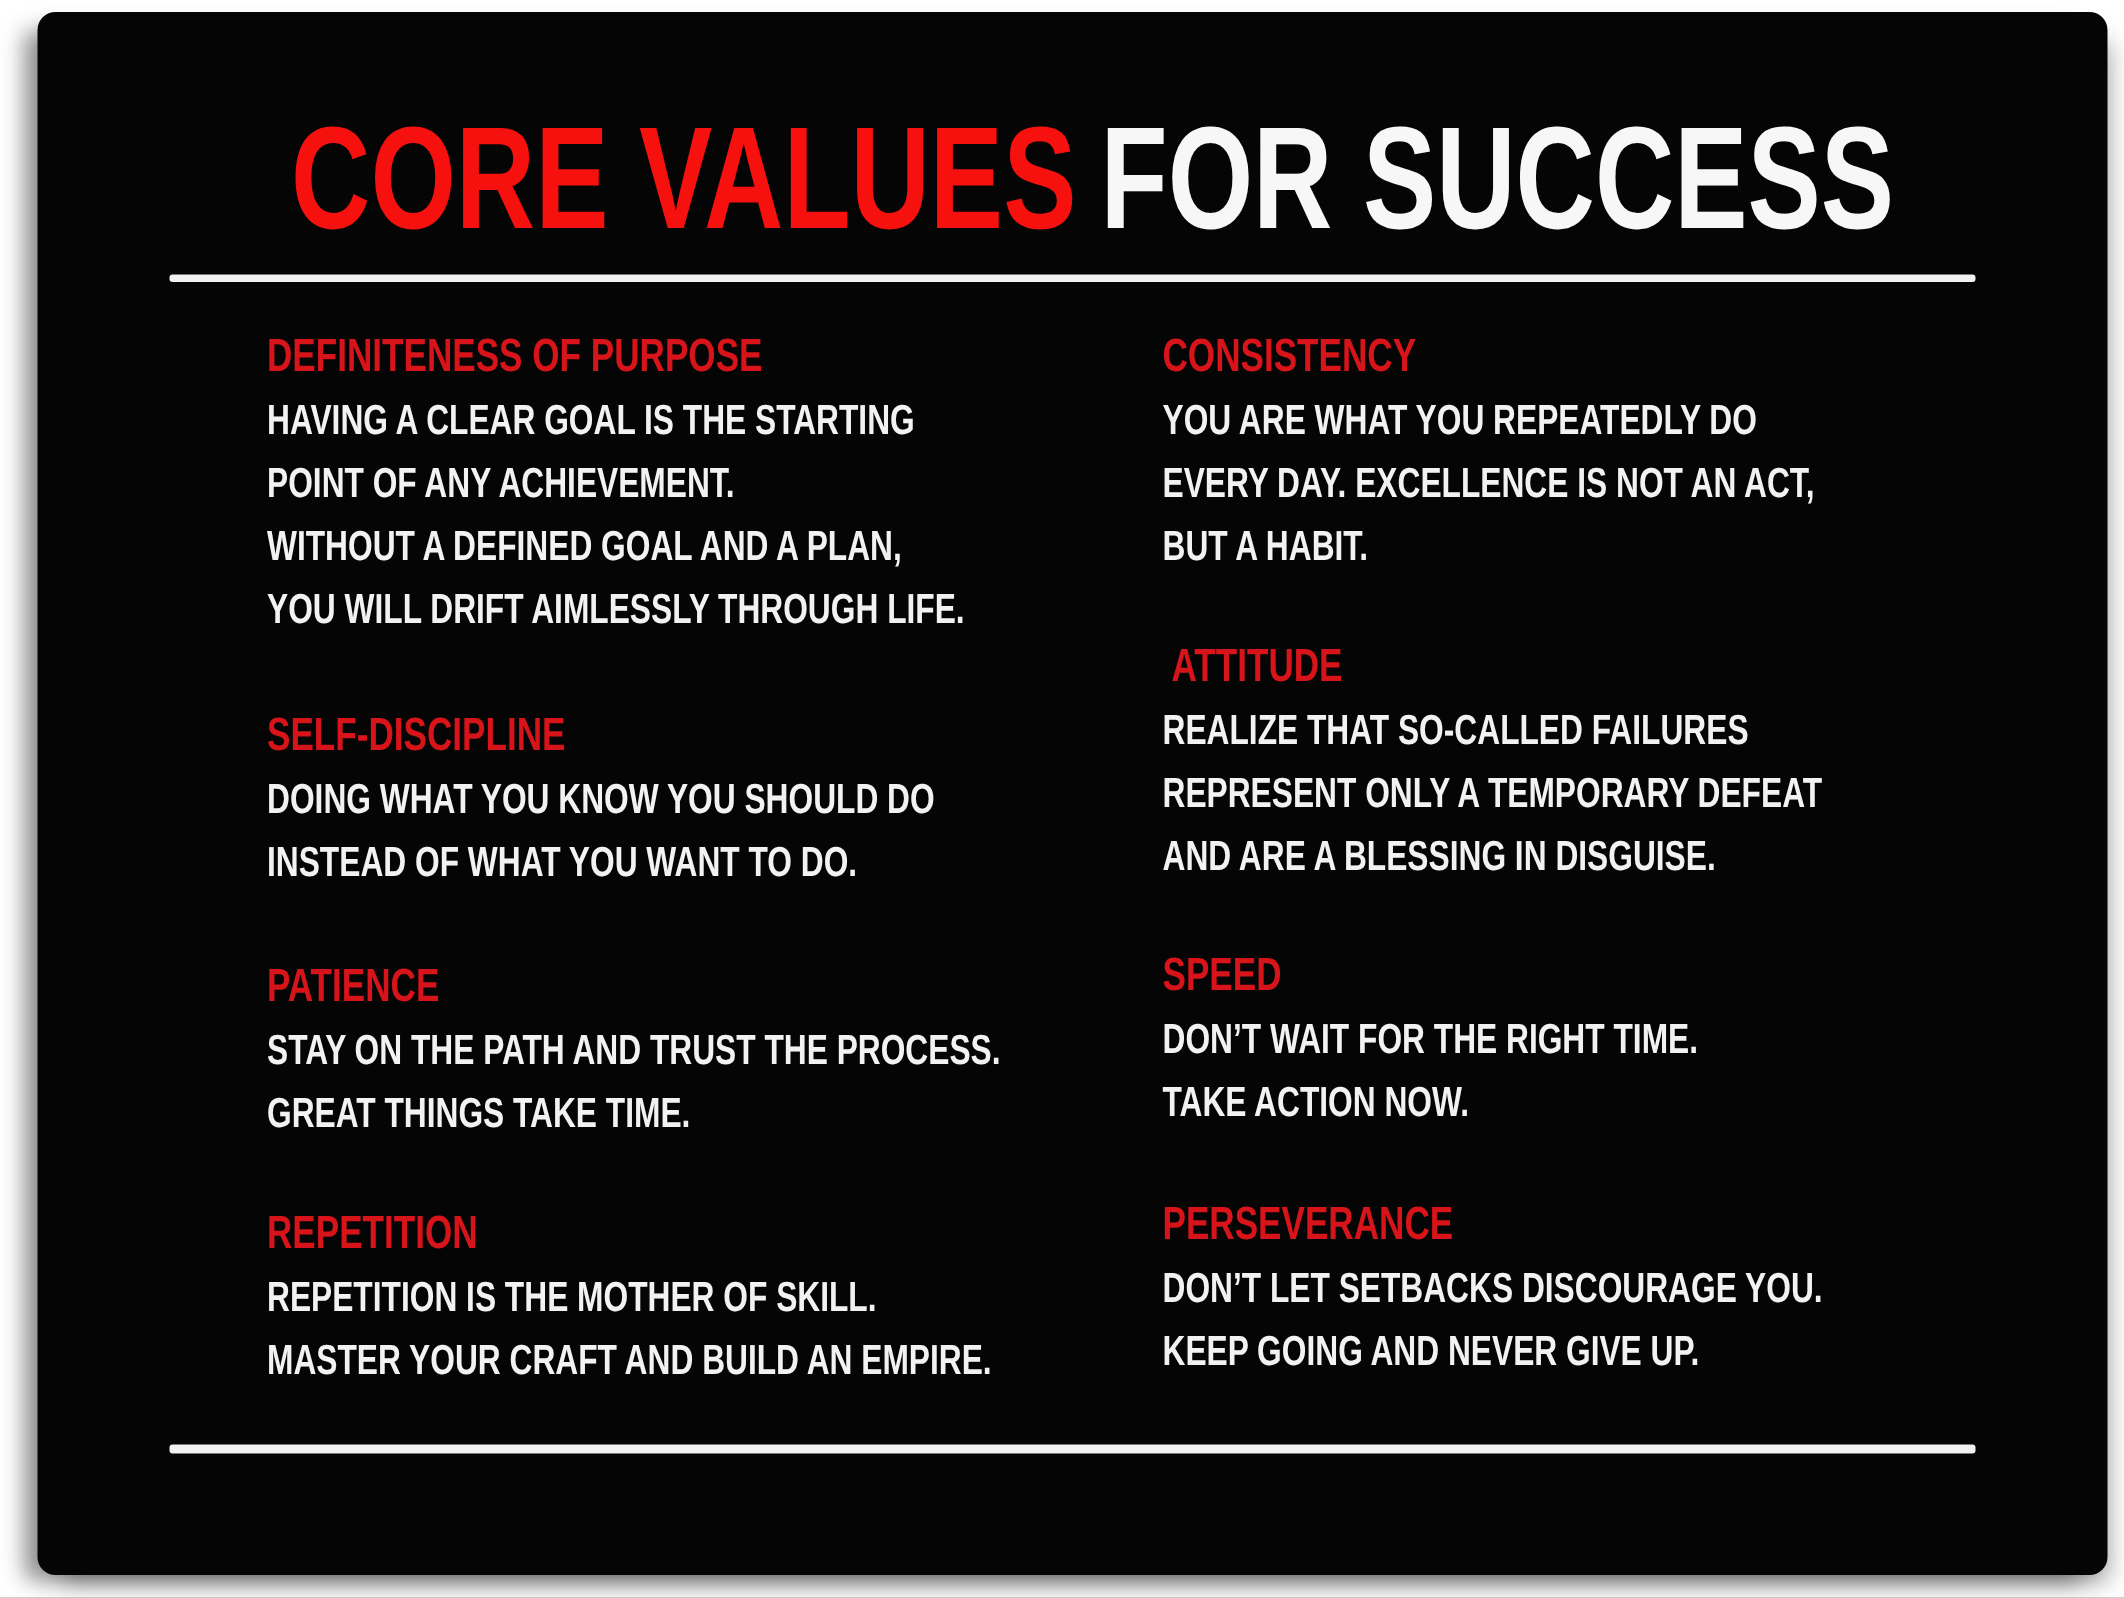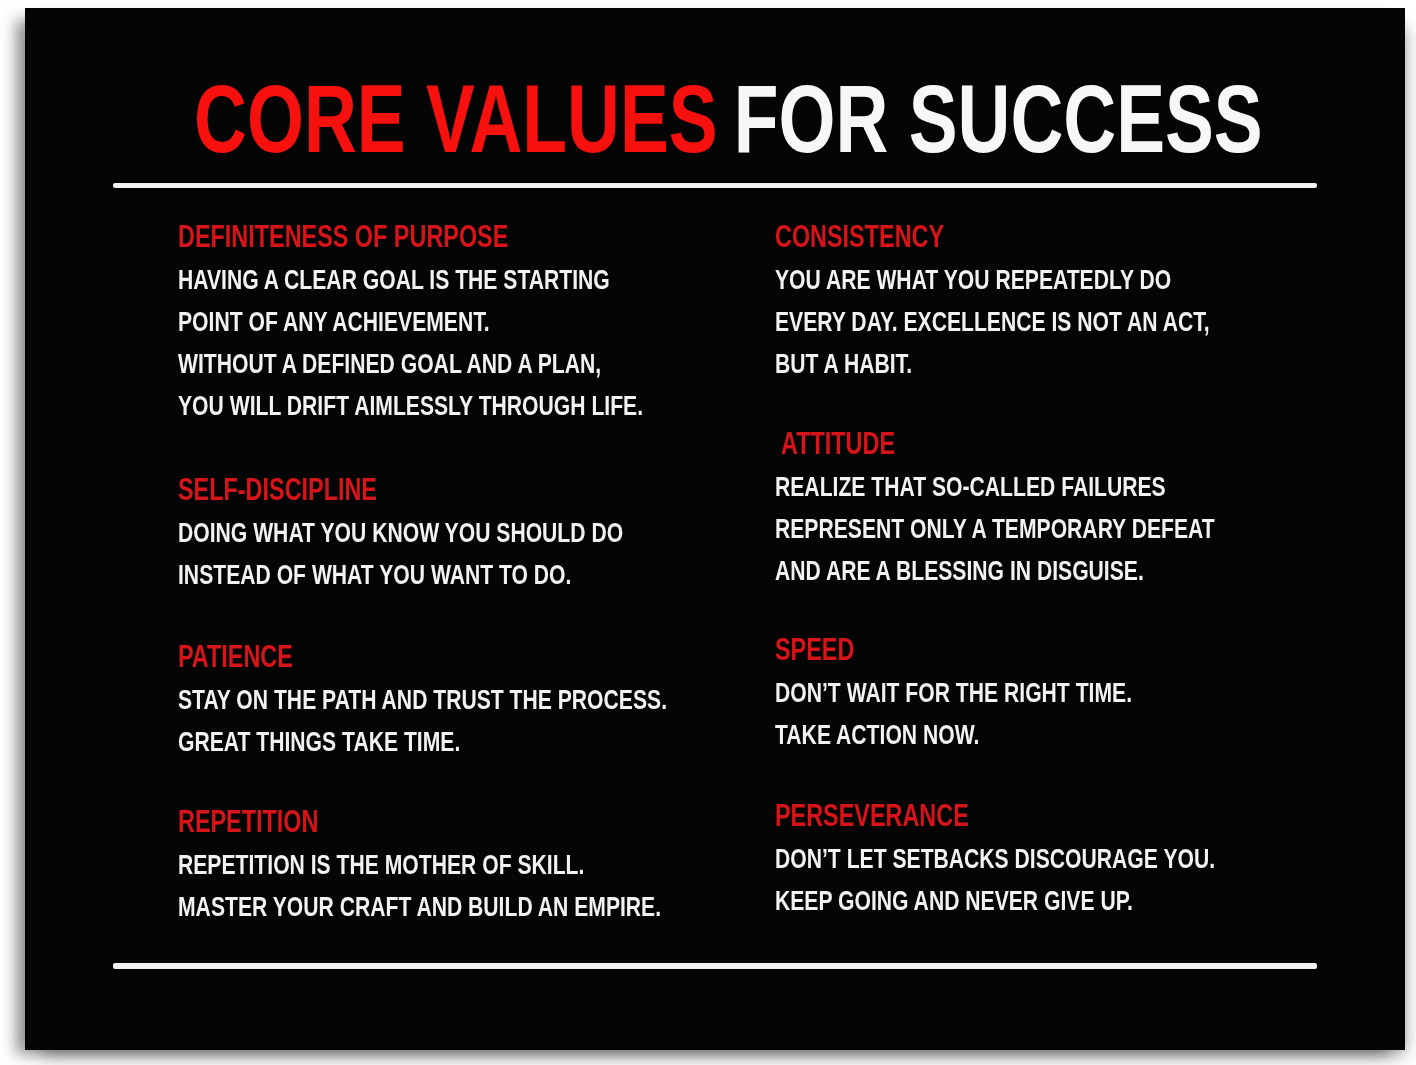--- a/index.html
+++ b/index.html
@@ -17,21 +17,21 @@
     height: 1065px;
     background: var(--background, #ffffff);
   }
   .canvas {
     position: absolute;
     left: 25px;
     top: 8px;
     width: 1380px;
     height: 1042px;
     background: var(--canvas, #050505);
-    border-radius: 0;
+    border-radius: 12px;
     box-shadow: -13px 8px 14px -4px rgba(55,55,55,0.55),
                  8px 12px 16px -8px rgba(70,70,70,0.55);
   }
   .title {
     position: absolute;
     top: 62px;
     left: 0;
     width: 100%;
     margin: 0;
     text-align: center;

